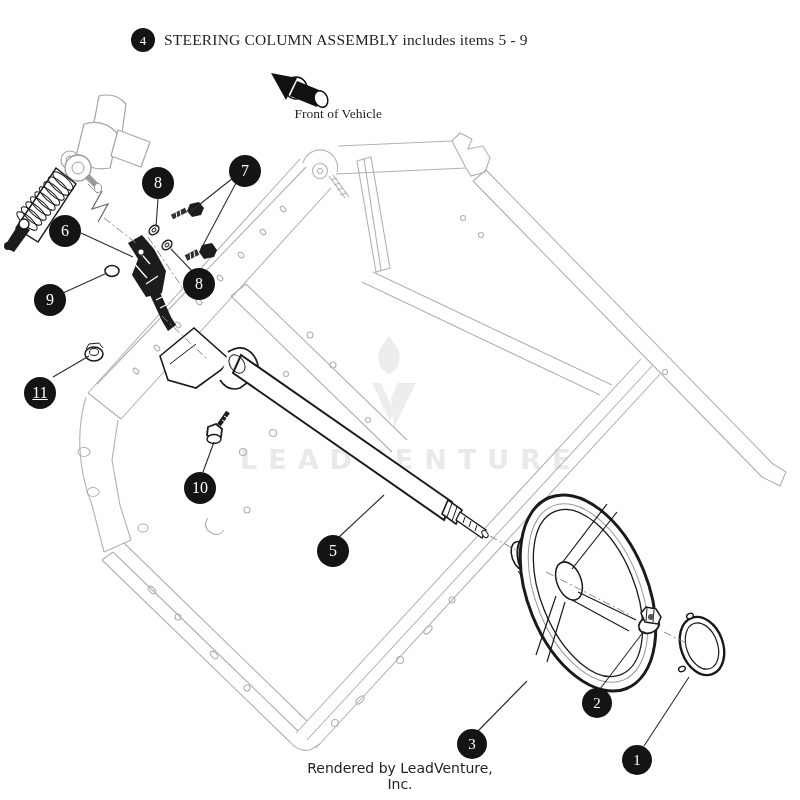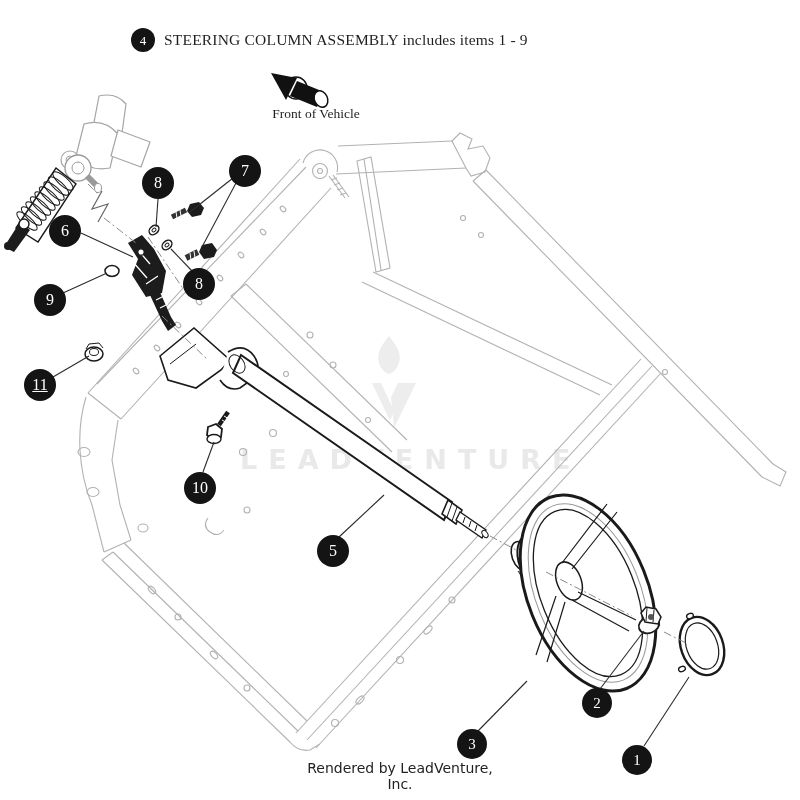--- a/index.html
+++ b/index.html
@@ -24,21 +24,21 @@
   .leader{stroke:#2b2b2b;stroke-width:1.1;fill:none;}
   .dashdot{stroke:#8a8a8a;stroke-width:1;fill:none;stroke-dasharray:8 3 2 3;}
   .ov{position:absolute;z-index:2;}
   .callout{position:absolute;z-index:3;background:var(--callout-bg);border-radius:50%;
     color:var(--callout-text);display:flex;align-items:center;justify-content:center;
     font-family:"Liberation Serif",serif;line-height:1;cursor:pointer;}
   .c32{width:32px;height:32px;font-size:16px;}
   .c30{width:30px;height:30px;font-size:15px;}
   .c24{width:24px;height:24px;font-size:13px;}
   #title-text{left:164px;top:31px;font-size:15.5px;letter-spacing:.2px;white-space:nowrap;}
-  #front-label{left:250px;top:106px;width:132px;text-align:center;font-size:13.5px;}
+  #front-label{left:250px;top:106px;width:132px;text-align:right;font-size:13.5px;}
   #credit{left:295px;top:760px;width:210px;text-align:center;
           font-family:"DejaVu Sans",sans-serif;font-size:14px;color:#222;}
 </style>
 </head>
 <body>
 
 <div id="watermark-text">LEADVENTURE</div>
 
 <svg id="lineart" width="800" height="800" viewBox="0 0 800 800">
 
@@ -258,21 +258,21 @@
     <circle cx="296" cy="88" r="11" fill="#fff" stroke="#111" stroke-width="1.5"></circle>
     <path d="M271,73 L297,78 L286,100 Z" fill="#111"></path>
     <path d="M297,81 L324,92 L317,107 L290,96 Z" fill="#111"></path>
     <ellipse cx="321" cy="99" rx="6.5" ry="8.5" transform="rotate(-25 321 99)" fill="#fff" stroke="#111" stroke-width="1.5"></ellipse>
   </g>
 </svg>
 
 <div class="callout c24 ov" style="left:131px;top:28px;">
   <span>4</span>
 </div>
-<div class="ov" id="title-text">STEERING COLUMN ASSEMBLY includes items 1 - 9</div>
+<div class="ov" id="title-text">STEERING COLUMN ASSEMBLY includes items 5 - 9</div>
 
 <div class="ov" id="front-label">Front of Vehicle</div>
 
 <div class="callout c30" style="left:622px;top:745px;">
   <span>1</span>
 </div>
 <div class="callout c30" style="left:582px;top:688px;">
   <span>2</span>
 </div>
 <div class="callout c30" style="left:457px;top:729px;">
@@ -292,17 +292,17 @@
 </div>
 <div class="callout c32" style="left:183px;top:268px;">
   <span>8</span>
 </div>
 <div class="callout c32" style="left:34px;top:284px;">
   <span>9</span>
 </div>
 <div class="callout c32" style="left:184px;top:472px;">
   <span>10</span>
 </div>
-<div class="callout c32" style="left:24px;top:369px;text-decoration:underline;">
+<div class="callout c32" style="left:24px;top:377px;text-decoration:underline;">
   <span>11</span>
 </div>
 
 <div class="ov" id="credit">Rendered by LeadVenture, Inc.</div>
 
 </body></html>

